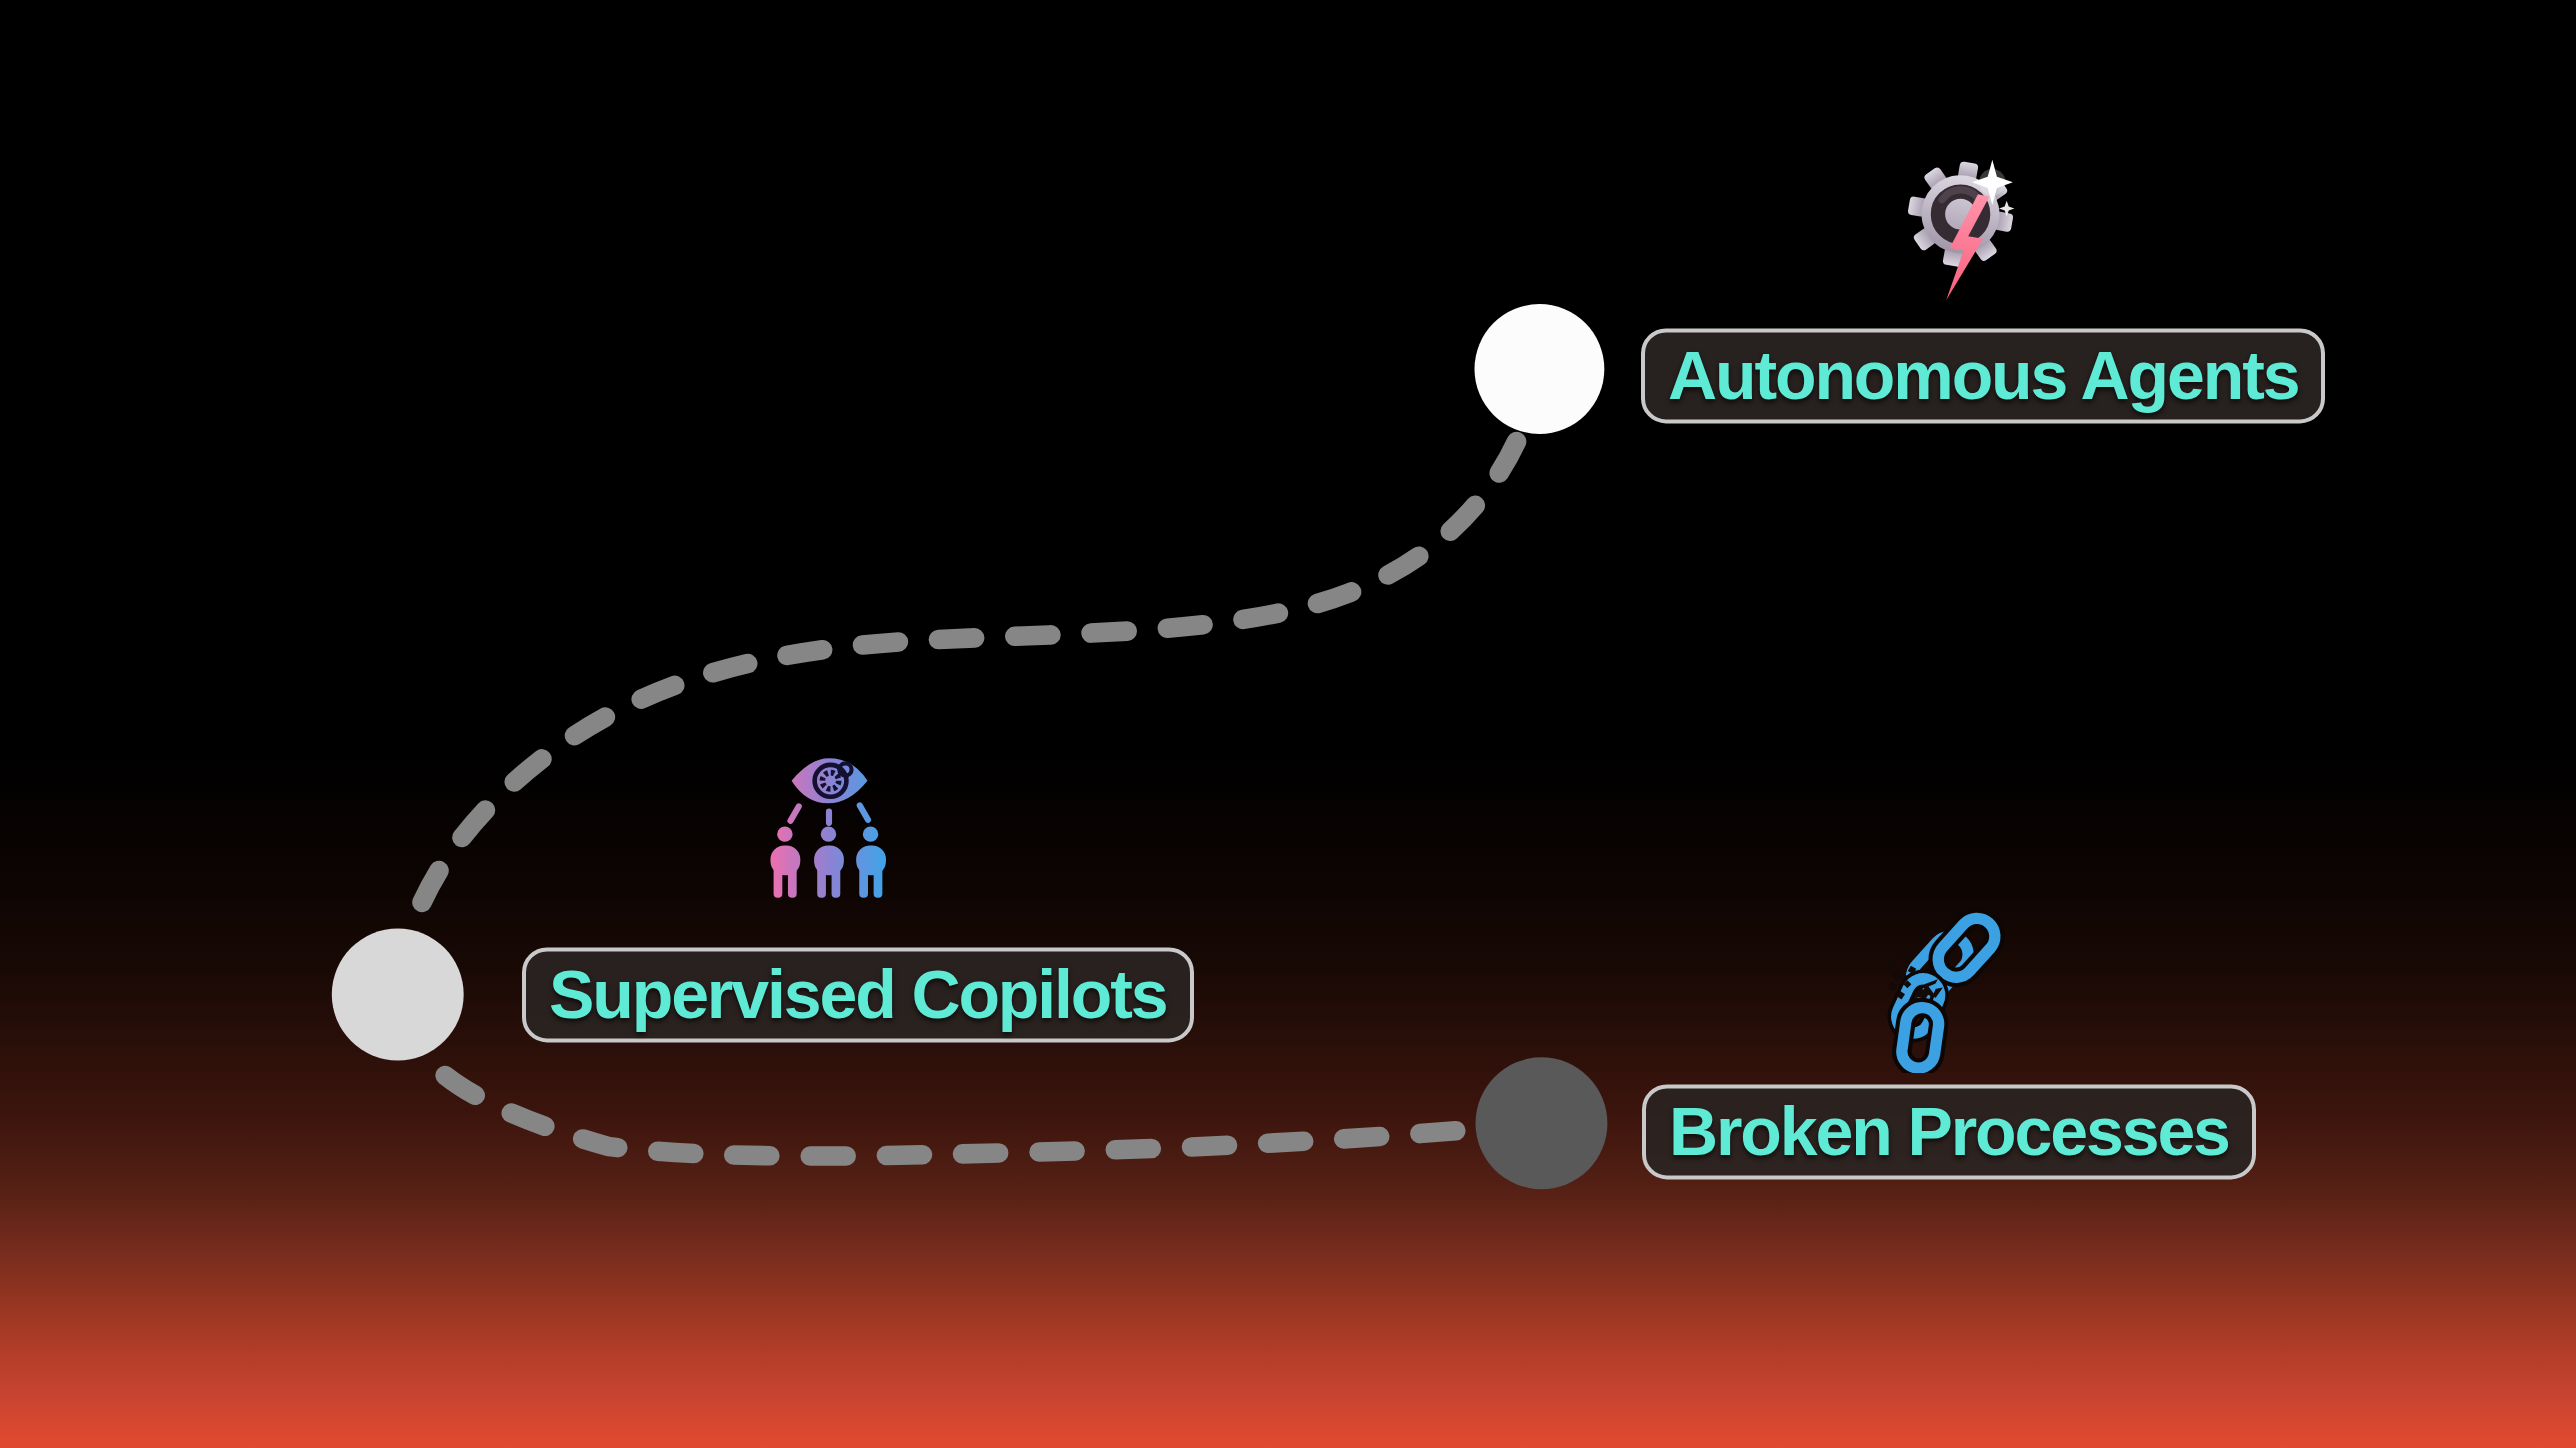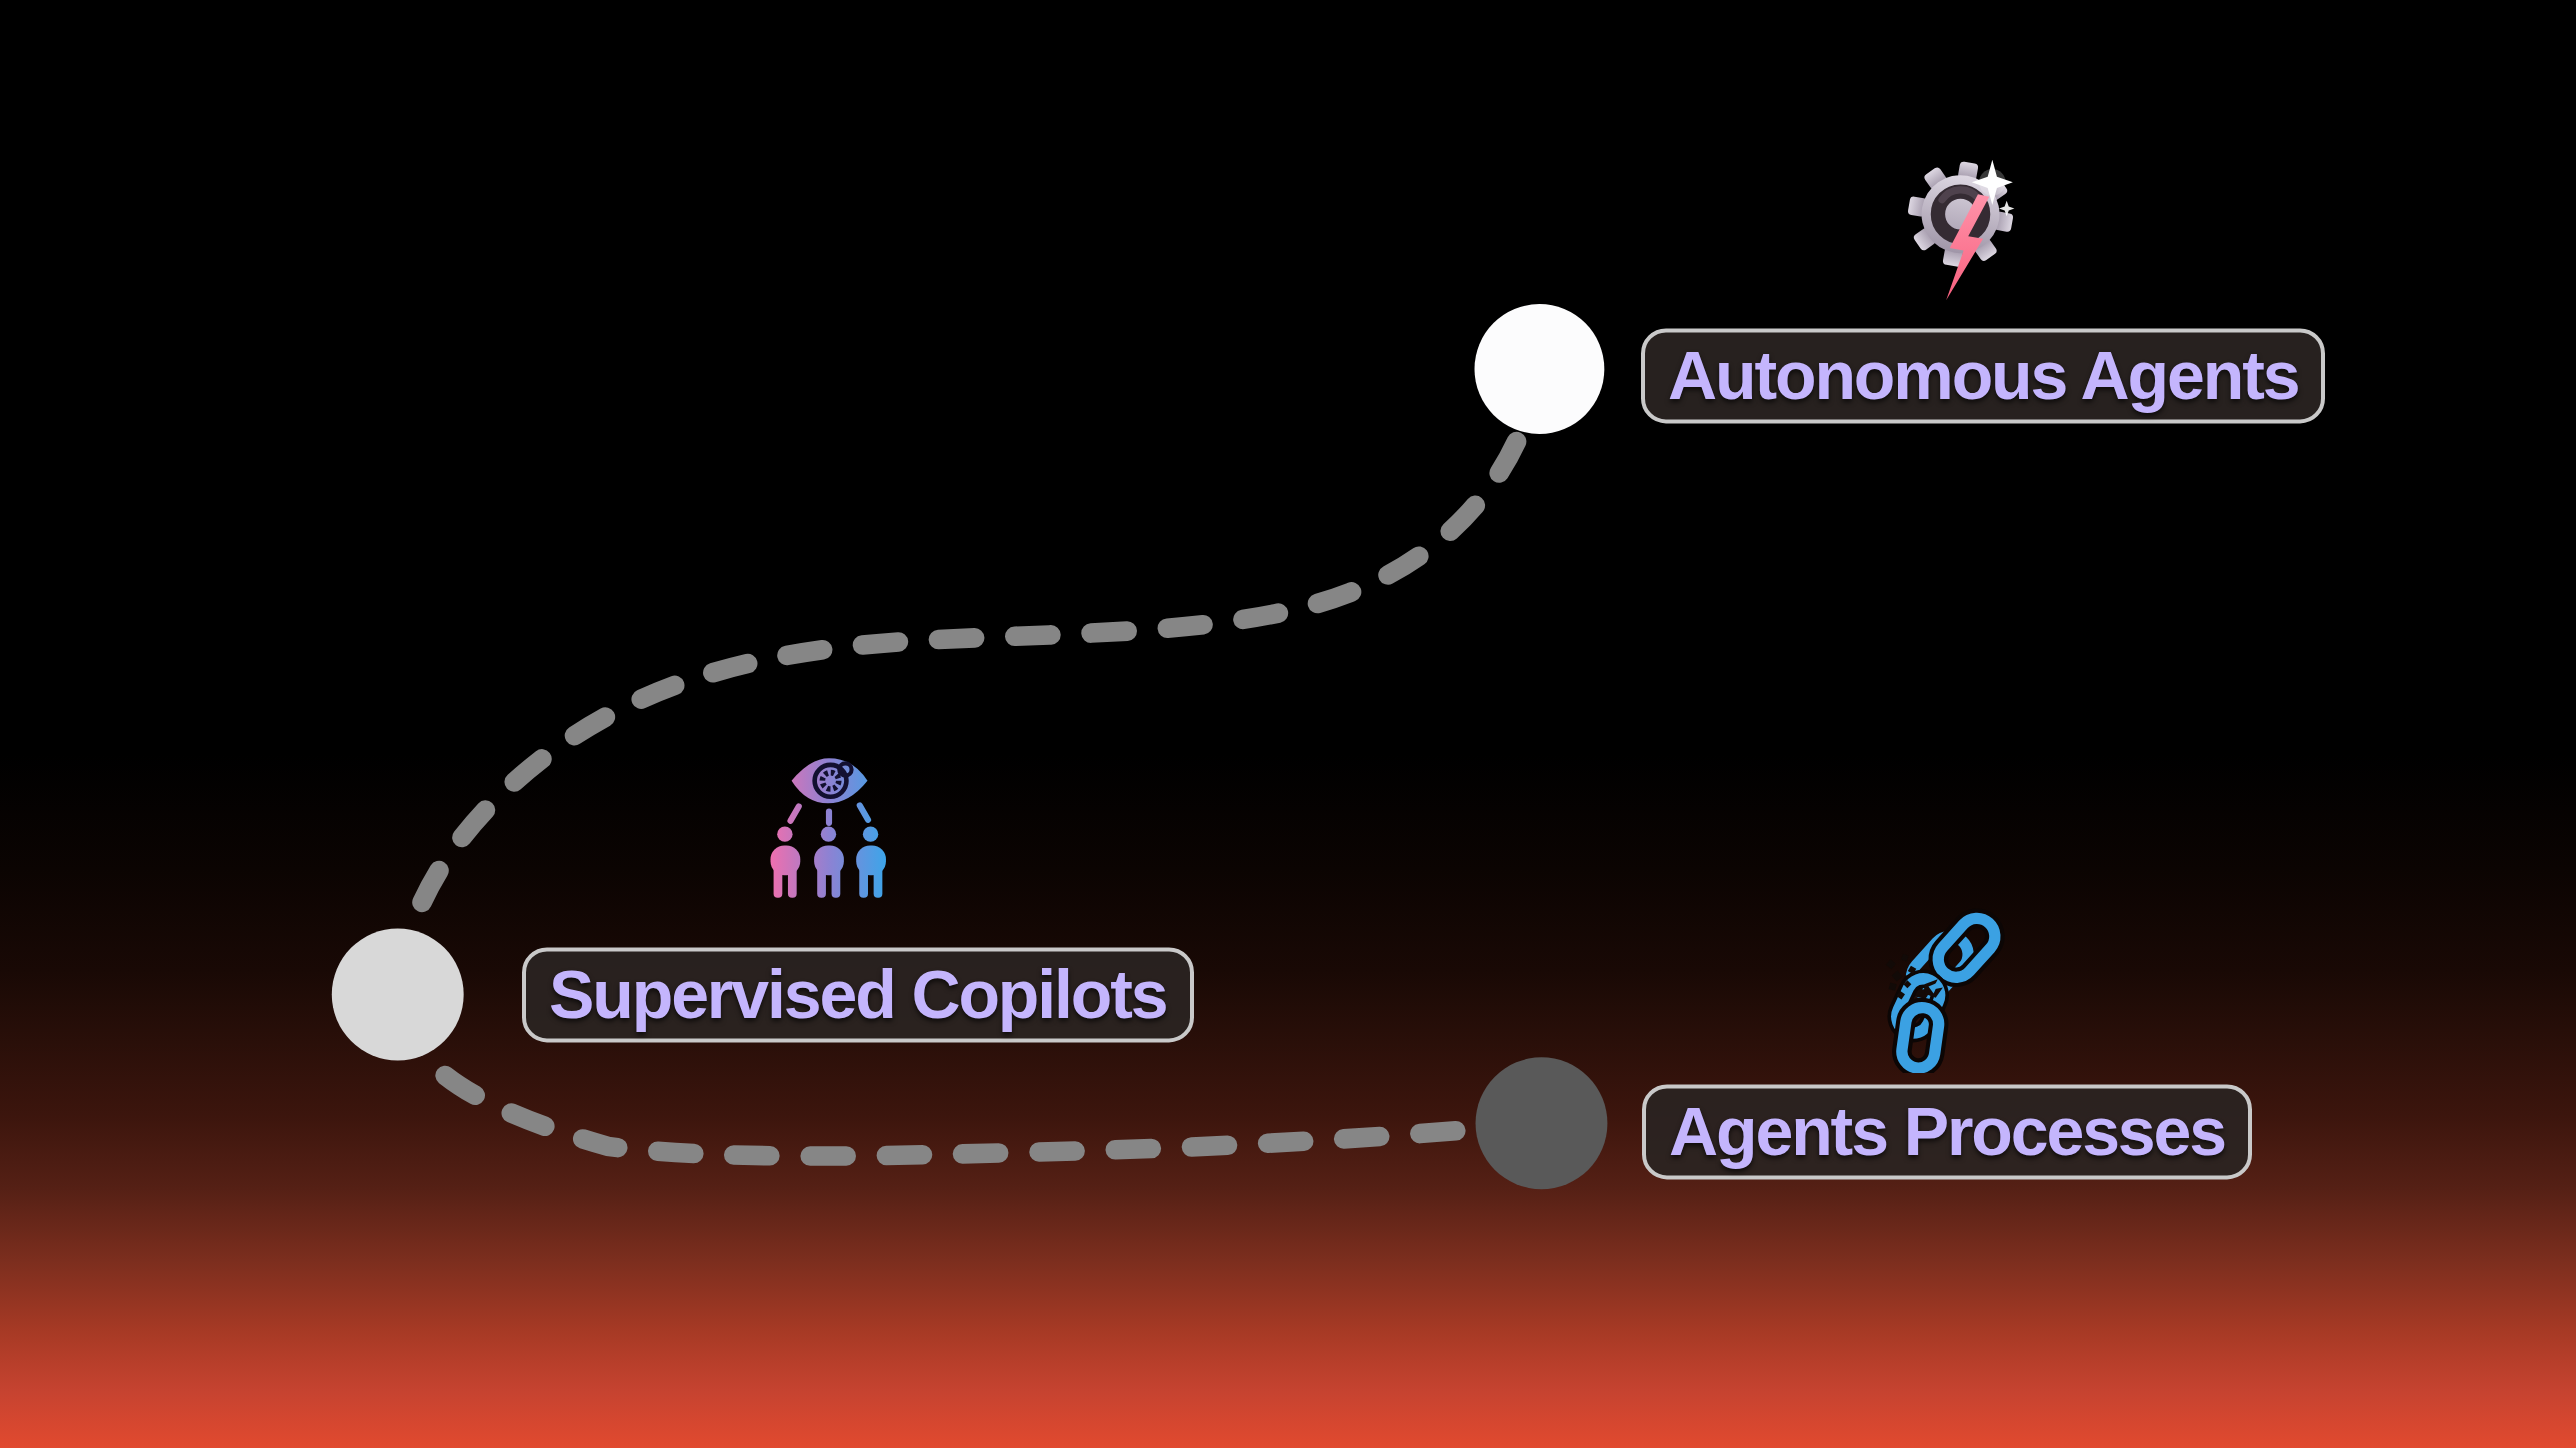--- a/index.html
+++ b/index.html
@@ -15,21 +15,21 @@
       #a83a25 92%, #c64330 96%, #e24a2f 100%);
   }
   .scene{position:absolute;left:0;top:0;width:2576px;height:1449px;}
   .stage-label{
     position:absolute;
     transform:translateY(-50%);
     white-space:nowrap;
     background:rgba(42,36,34,0.92);
     border:4.1px solid #c9c9c9;
     border-radius:25px;
-    color:#c4b5fd;
+    color:#5eead4;
     font-weight:bold;
     font-size:68px;
     line-height:0.95;
     letter-spacing:-2.1px;
     padding:11.3px 23px;
     text-shadow:0 2.1px 5.2px rgba(0,0,0,0.65);
   }
   .icon{position:absolute;}
   .icon svg{display:block;width:100%;height:100%;}
 </style>
@@ -159,16 +159,16 @@
         <rect x="58" y="142" width="11" height="11" transform="rotate(45 63 147)"></rect>
         <rect x="44" y="163" width="12" height="12" transform="rotate(35 50 169)"></rect>
       </g>
     </svg>
   </div>
 
   <div class="stage-label" style="left:1641px;top:376px;">Autonomous Agents</div>
 
   <div class="stage-label" style="left:522px;top:995px;">Supervised Copilots</div>
 
-  <div class="stage-label" style="left:1642px;top:1132px;">Agents Processes</div>
+  <div class="stage-label" style="left:1642px;top:1132px;">Broken Processes</div>
 
 </div>
 
 
 </body></html>

